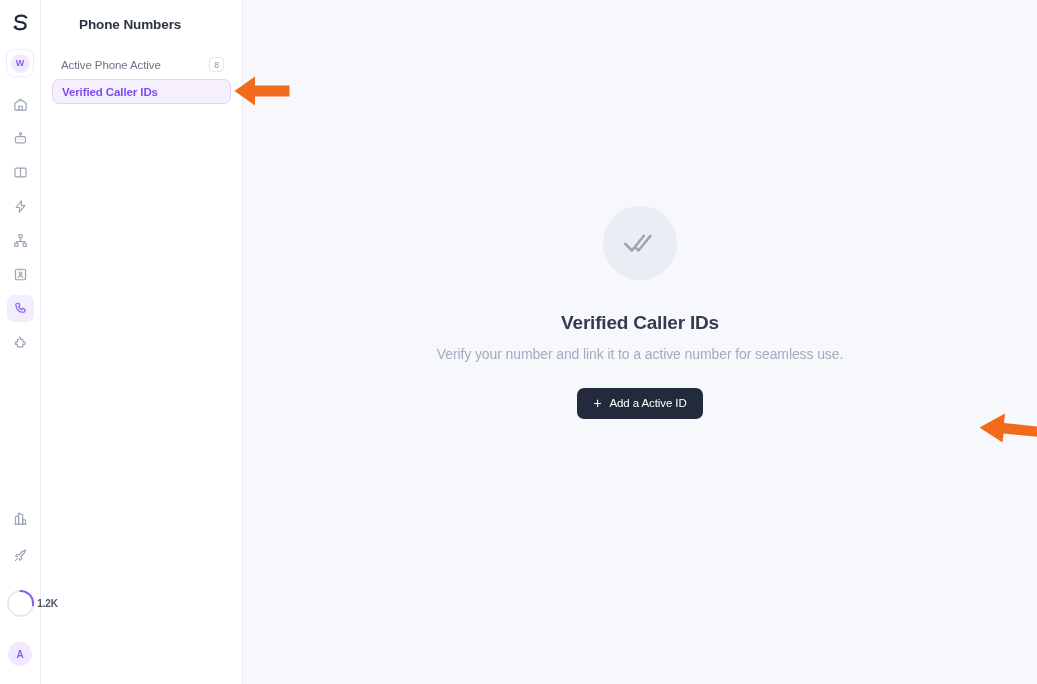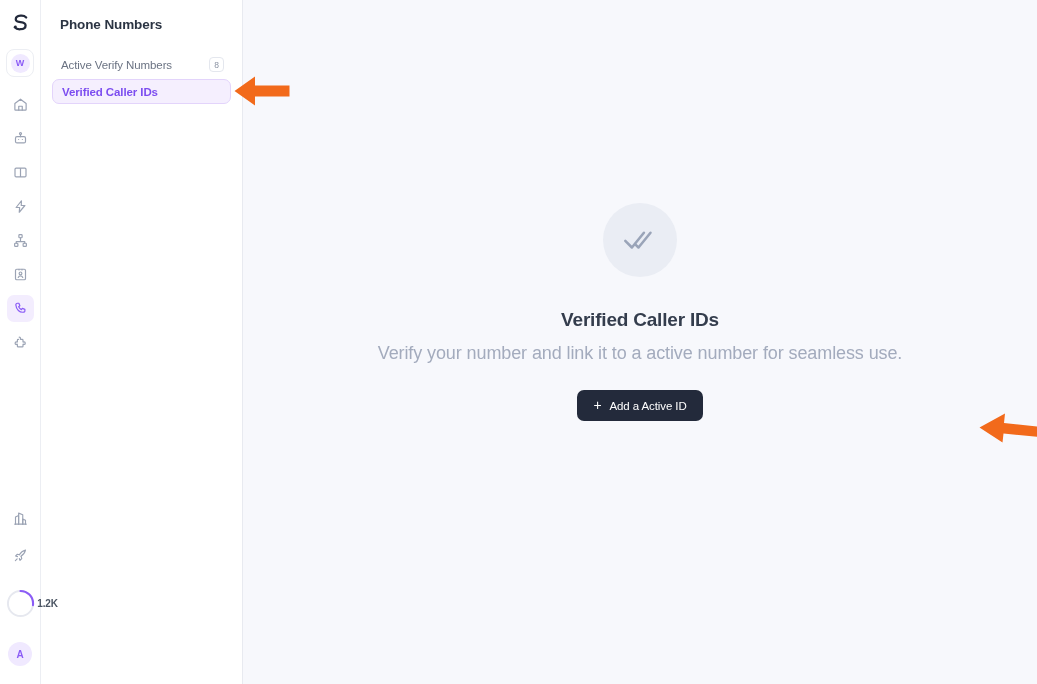--- a/index.html
+++ b/index.html
@@ -61,21 +61,21 @@
   
   .side {
     width: 202px; height: 684px;
     background: #ffffff;
     border-right: 1px solid #e8eaf0;
     flex: 0 0 202px;
     padding: 0 11px;
   }
   .side-title {
     font-size: 13.5px; font-weight: 700; color: #2b3443;
-    padding: 17px 8px 0 8px; letter-spacing: -.1px;
+    padding: 17px 8px 0 8px; letter-spacing: -.1px; margin-left: 19px;
   }
   .side-list { margin-top: 20px; display: flex; flex-direction: column; gap: 2px; }
   .side-item {
     height: 25px; border-radius: 7px;
     display: flex; align-items: center; justify-content: space-between;
     padding: 0 7px 0 9px;
     font-size: 11.5px; color: #6b7383; letter-spacing: -.1px;
   }
   .side-item.active {
     background: #f5effe; border: 1px solid #e3d4fb;
@@ -99,21 +99,21 @@
   .empty-icon {
     width: 74px; height: 74px; border-radius: 50%;
     background: #eaedf4; margin: 0 auto 32px auto;
     display: flex; align-items: center; justify-content: center;
   }
   .empty-title {
     font-size: 19px; font-weight: 700; color: #343d4d;
     letter-spacing: -.2px; margin-bottom: 12px;
   }
   .empty-sub {
-    font-size: 18px; color: #a3abbd; letter-spacing: -.1px; margin-bottom: 26px;
+    font-size: 14px; color: #a3abbd; letter-spacing: -.1px; margin-bottom: 26px;
   }
   .add-btn {
     display: inline-flex; align-items: center; gap: 8px;
     height: 31px; padding: 0 16px;
     background: #232a3b; color: #ffffff;
     border: none; border-radius: 7px;
     font-size: 11.5px; font-family: inherit; letter-spacing: -.1px;
     cursor: pointer;
   }
   .add-plus { font-size: 14px; font-weight: 400; line-height: 1; position: relative; top: -.5px; }
@@ -235,21 +235,21 @@
       <div class="avatar-a">A</div>
     </div>
   </div>
 
   <div class="side">
     <div class="side-title">Phone Numbers</div>
 
     <div class="side-list">
 
       <div class="side-item">
-        <span>Active Verify Numbers</span>
+        <span>Active Phone Active</span>
         <span class="badge">8</span>
       </div>
 
       <div class="side-item active">
         <span>Verified Caller IDs</span>
       </div>
 
 
     </div>
   </div>

